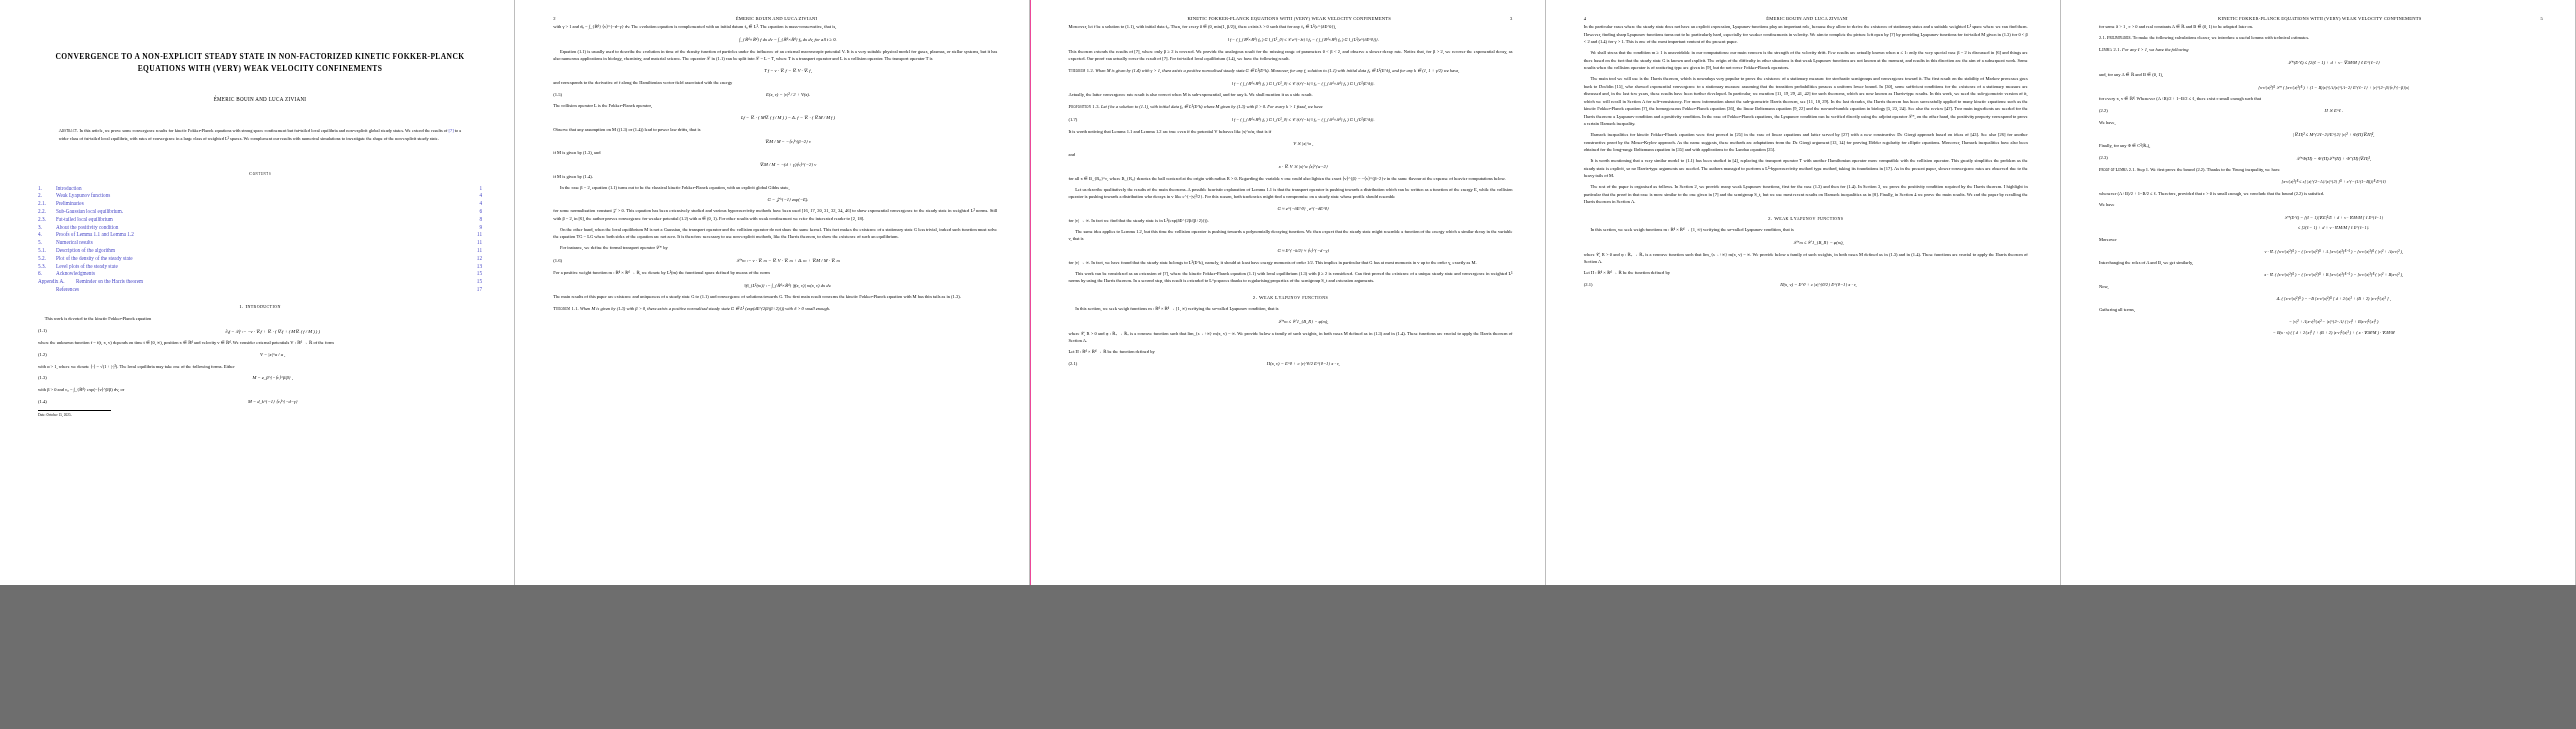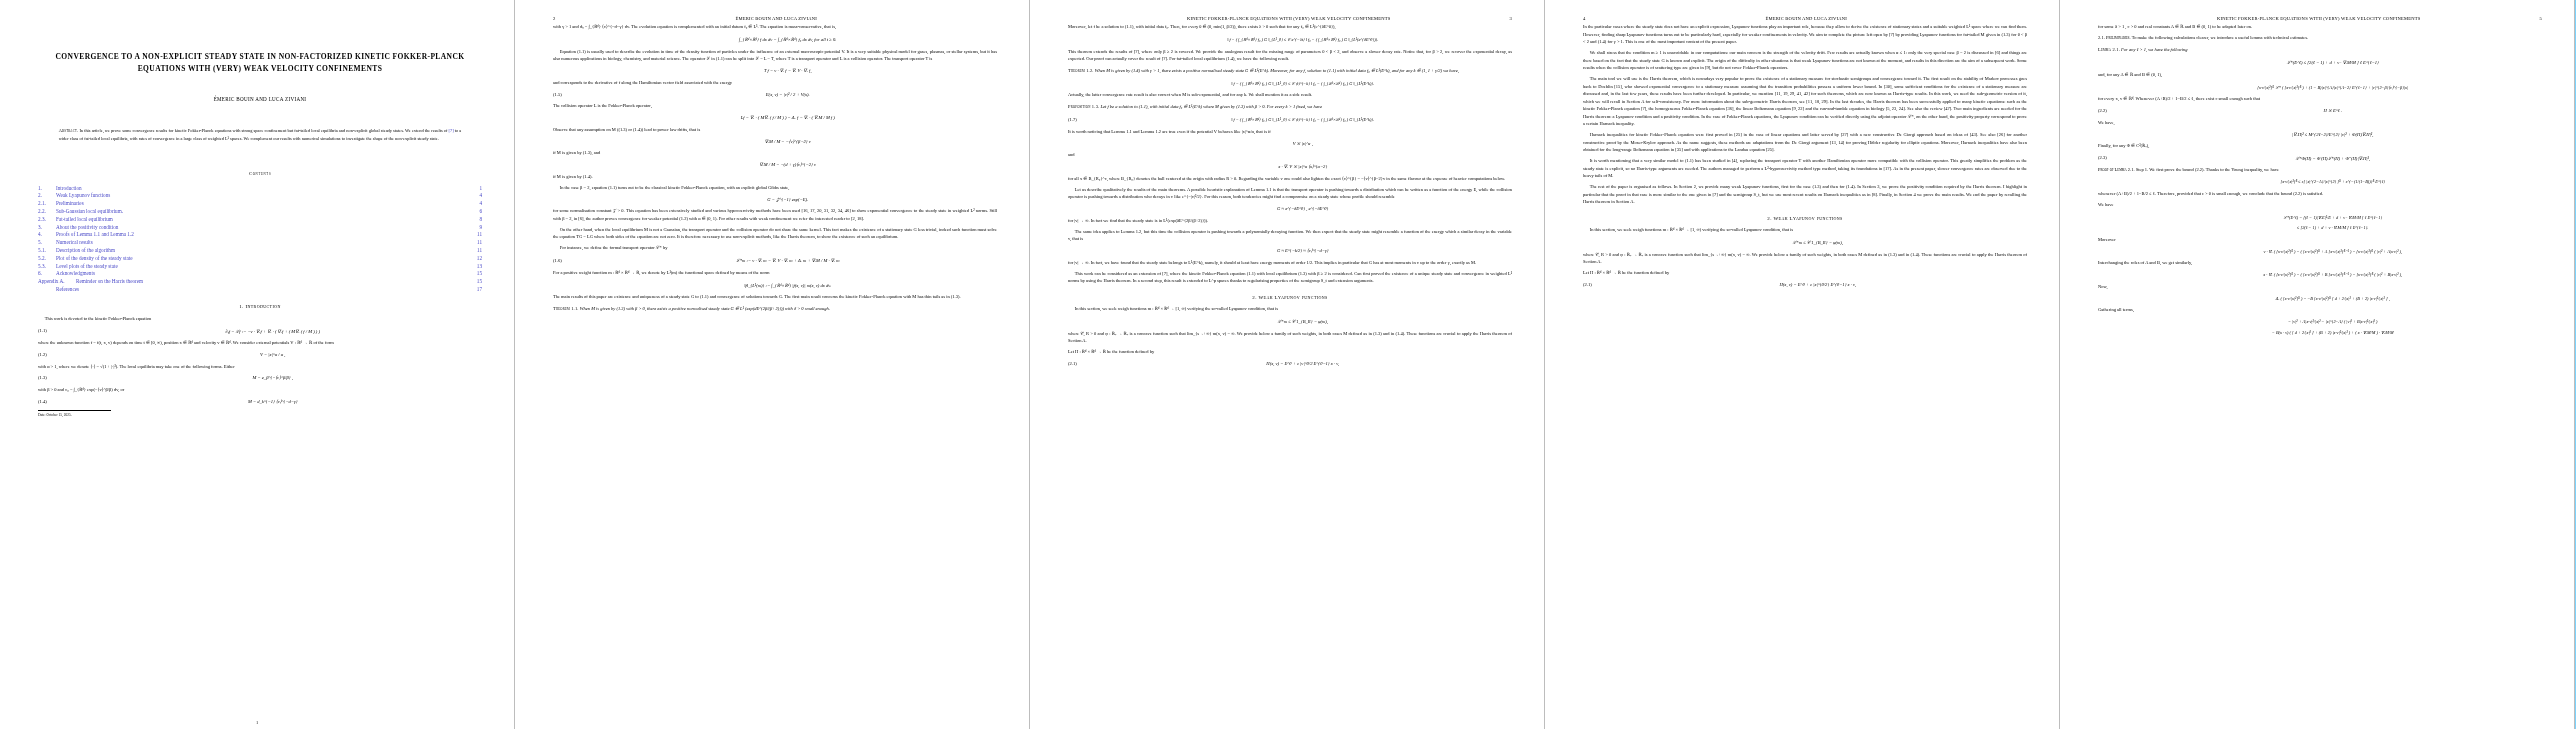--- a/index.html
+++ b/index.html
@@ -1,24 +1,25 @@
 <!DOCTYPE html>
 <html style="font-size:9.7px"><head>
 <meta charset="utf-8">
 <title>Paper preview</title>
 <style>
   html,body{margin:0;padding:0;background:#6e6e6e;}
   body{font-family:"Liberation Serif",serif;}
   #sheet{
     position:relative;
-    width:2576px;height:729px;
-    background:#7dd3fc;
+    width:2576px;height:585px;
+    background:#ec4899;
     overflow:hidden;
     display:flex;
     gap:0px;
+    justify-content:space-between;
   }
   .page{
     position:relative;
     width:515px;height:729px;
     background:#ffffff;
     box-sizing:border-box;
     overflow:hidden;
     flex:0 0 515px;
     border-right:0.6px solid #bdbdbd;
   }

